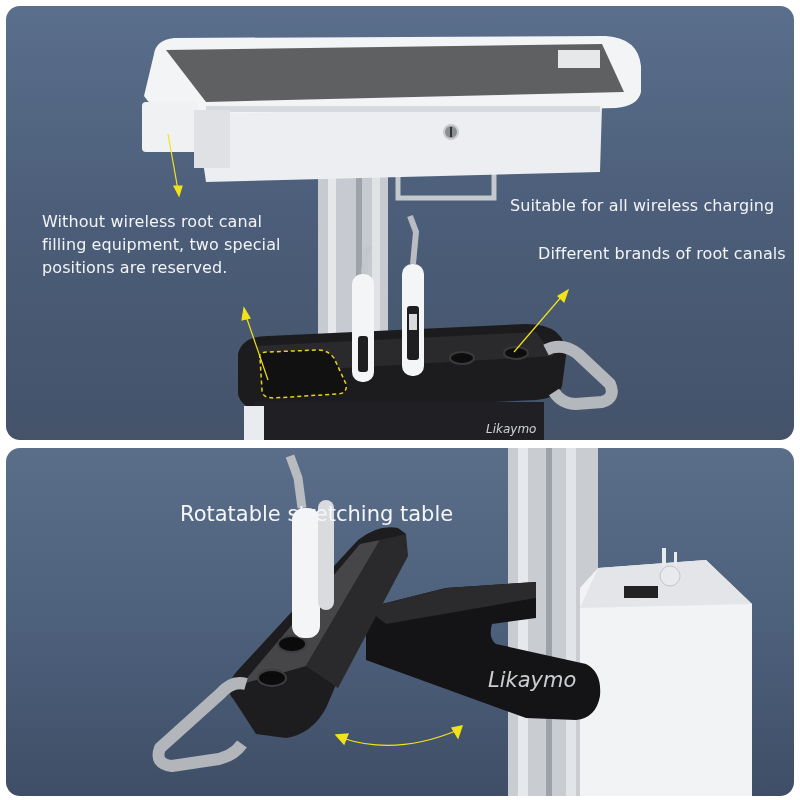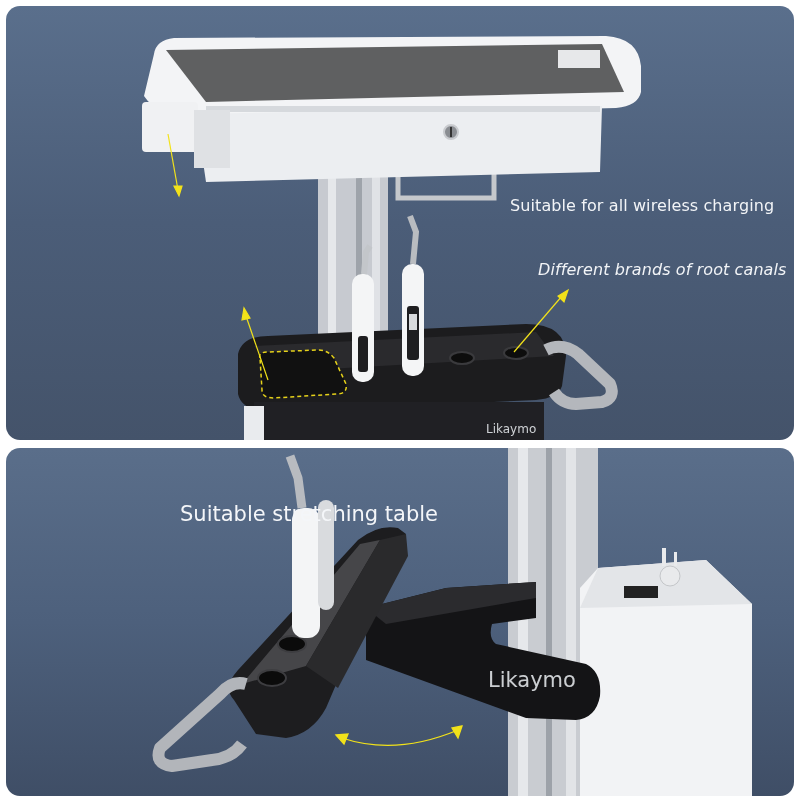--- a/index.html
+++ b/index.html
@@ -4,21 +4,21 @@
 <style>
   html, body { margin: 0; padding: 0; background: #ffffff; }
   body { width: 800px; height: 800px; position: relative; overflow: hidden; font-family: "DejaVu Sans", sans-serif; }
   .panel {
     position: absolute; left: 6px; width: 788px; border-radius: 14px; overflow: hidden;
   }
   .panel-top { top: 6px; height: 434px; background: linear-gradient(180deg, #5a6f8c 0%, #4b5d78 50%, #44536a 100%); }
   .panel-bottom { top: 448px; height: 348px; background: linear-gradient(180deg, #5a6e8a 0%, #4d607c 50%, #3f4e66 100%); }
   .caption { position: absolute; color: #f2f4f7; font-family: "DejaVu Sans", sans-serif; font-size: 16px; line-height: 23px; letter-spacing: 0.1px; }
   .big-caption { position: absolute; color: #f4f6f9; font-size: 21px; font-family: "DejaVu Sans", sans-serif; }
-  .watermark { position: absolute; color: rgba(235,238,242,0.85); font-family: "DejaVu Sans", sans-serif; }
+  .watermark { position: absolute; color: rgba(235,238,242,0.85); font-family: "DejaVu Sans", sans-serif; font-style: italic; }
   svg { position: absolute; left: 0; top: 0; }
 </style>
 </head>
 <body>
 
 <div class="panel panel-top">
   <svg width="788" height="434" viewBox="0 0 788 434">
 
     <rect x="312" y="160" width="70" height="280" fill="#c7cad0"></rect>
     <rect x="322" y="160" width="8" height="280" fill="#e5e7ea"></rect>
@@ -62,22 +62,27 @@
     <g stroke="#f2e21a" stroke-width="1.2" fill="#f2e21a">
       <line x1="162" y1="128" x2="172" y2="184"></line>
       <polygon points="168,180 176,180 173,190"></polygon>
       <line x1="262" y1="374" x2="240" y2="310"></line>
       <polygon points="236,314 244,312 238,302"></polygon>
       <line x1="508" y1="346" x2="556" y2="290"></line>
       <polygon points="552,290 558,296 562,284"></polygon>
     </g>
   </svg>
 
+  <div class="caption" style="left:36px; top:204px;">
+    <div>Without wireless root canal</div>
+    <div>filling equipment, two special</div>
+    <div>positions are reserved.</div>
+  </div>
   <div class="caption" style="left:504px; top:188px;">Suitable for all wireless charging</div>
-  <div class="caption" style="left:532px; top:252px;font-style:italic;">Different brands of root canals</div>
+  <div class="caption" style="left:532px; top:236px;">Different brands of root canals</div>
   <div class="watermark" style="left:480px; top:416px; font-size:12px;">Likaymo</div>
 </div>
 
 <div class="panel panel-bottom">
   <svg width="788" height="348" viewBox="0 0 788 348">
 
     <rect x="502" y="0" width="90" height="348" fill="#c9ccd1"></rect>
     <rect x="512" y="0" width="10" height="348" fill="#e6e8eb"></rect>
     <rect x="540" y="0" width="6" height="348" fill="#9da2a9"></rect>
     <rect x="560" y="0" width="10" height="348" fill="#e2e4e7"></rect>
@@ -104,15 +109,15 @@
     <rect x="312" y="52" width="16" height="110" rx="8" fill="#d9dbde"></rect>
     <path d="M296 60 L292 30 L284 8" stroke="#b8bbc0" stroke-width="9" fill="none"></path>
 
     <g stroke="#f2e21a" stroke-width="1.3" fill="#f2e21a">
       <path d="M336 290 Q390 308 452 282" fill="none"></path>
       <polygon points="330,287 342,286 338,296"></polygon>
       <polygon points="456,278 446,280 452,290"></polygon>
     </g>
   </svg>
 
-  <div class="big-caption" style="left:174px; top:54px;">Suitable stretching table</div>
+  <div class="big-caption" style="left:174px; top:54px;">Rotatable stretching table</div>
   <div class="watermark" style="left:482px; top:220px; font-size:21px;">Likaymo</div>
 </div>
 
 </body></html>

